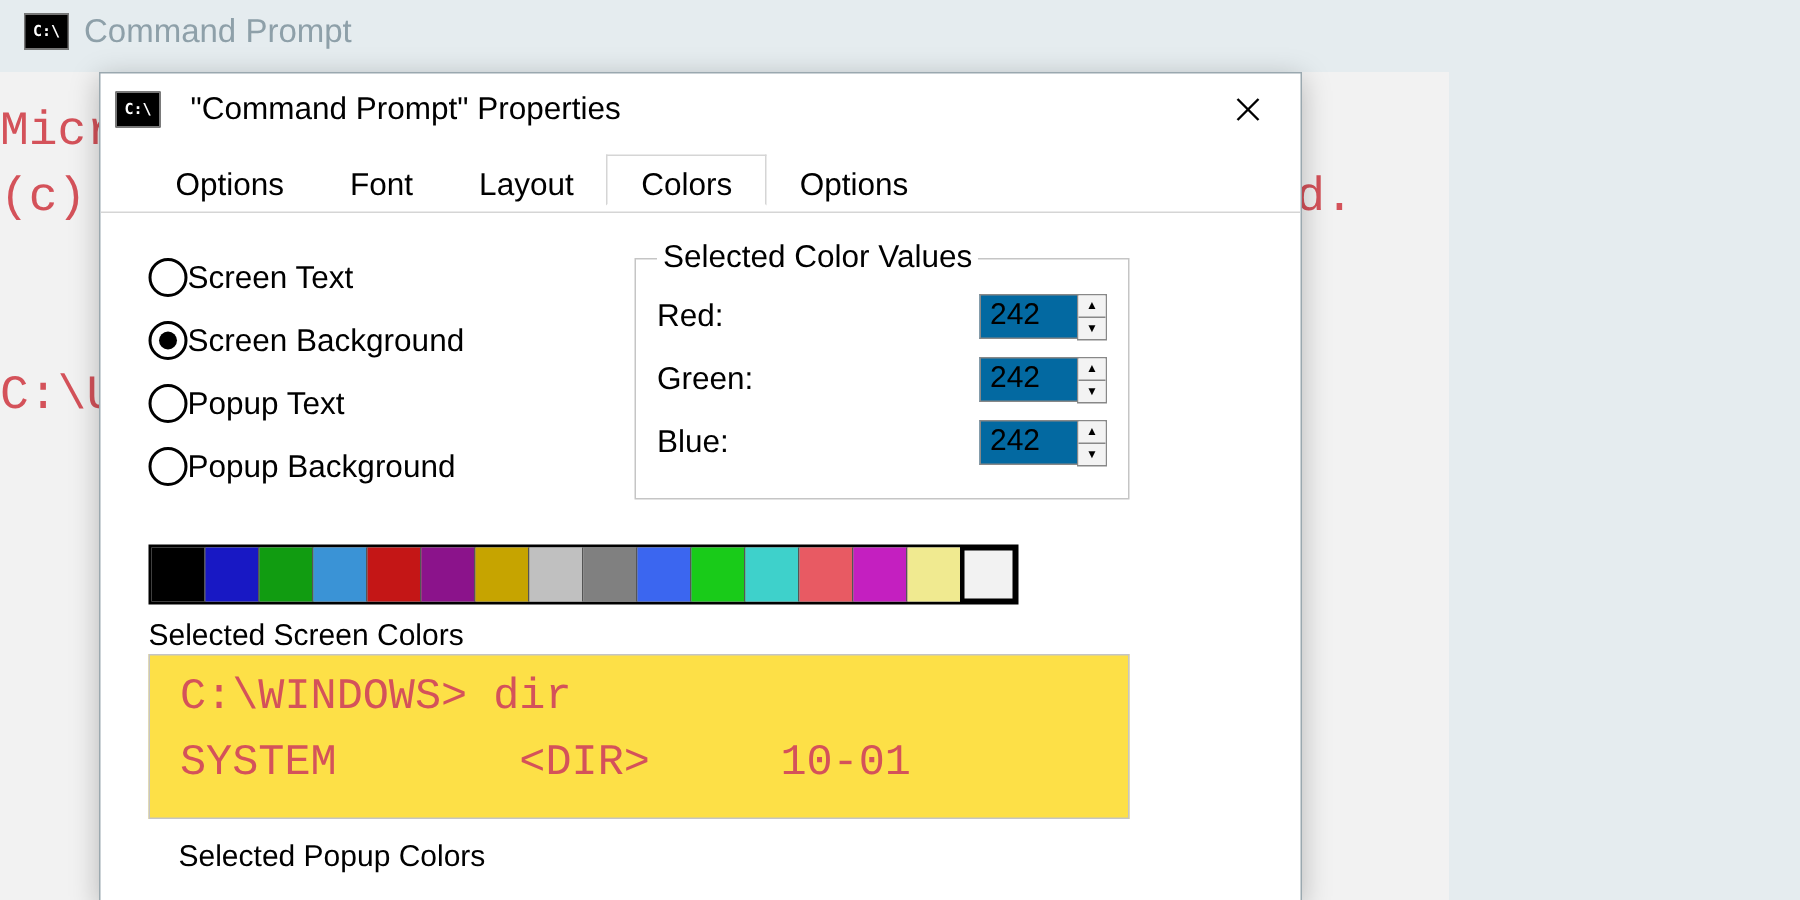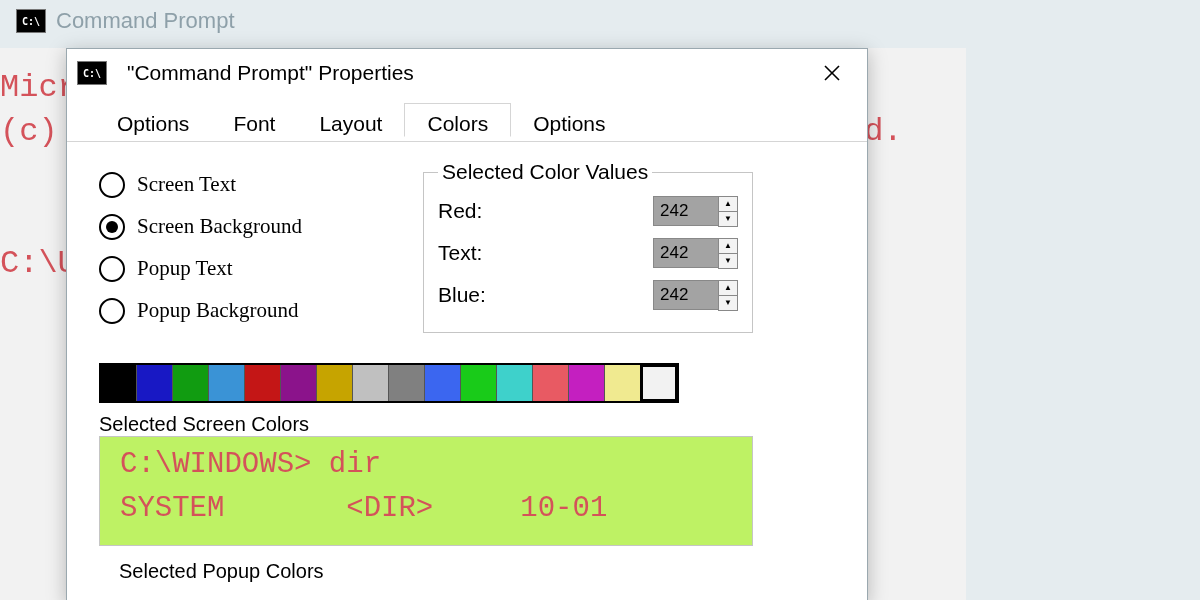--- a/index.html
+++ b/index.html
@@ -96,21 +96,21 @@
 
   
   .tabbody {
     padding: 30px 32px 0 32px;
     font-size: 21px;
   }
   .top-row { display:flex; align-items:flex-start; gap:12px; }
 
   
   .radio-col { display:flex; flex-direction:column; gap:16px; width: 310px; }
-  .radio-item { display:flex; align-items:flex-start; gap:12px; cursor:pointer;font-family:Liberation Serif, serif; }
+  .radio-item { display:flex; align-items:flex-end; gap:0; cursor:pointer; }
   .radio-circle {
     width:22px; height:22px; border:2px solid #000; border-radius:50%;
     display:inline-flex; align-items:center; justify-content:center;
   }
   .radio-circle.sel::after {
     content:""; width:12px; height:12px; background:#000; border-radius:50%;
   }
 
   
   .cvals {
@@ -118,22 +118,22 @@
     position: relative; margin-top:-12px;
   }
   .cvals legend { font-size:21px; padding:0 4px; }
   .cvals-row {
     display:flex; align-items:center; height:42px;
   }
   .cvals-row label { width: 80px; }
   .spin-wrap { margin-left:auto; display:flex; }
   .spin-val {
     width: 58px; height:28px; border:1px solid #888; border-right:none;
-    padding-left:6px; display:flex; align-items:center; font-size:17px;
-    background:#a3a3a3;
+    padding-left:6px; display:flex; align-items:center; font-size:20px;
+    background:#0369a1;
   }
   .spin-btns {
     display:flex; flex-direction:column;
     border:1px solid #888;
   }
   .spin-btn {
     width:18px; height:14px; font-size:8px; line-height:14px;
     text-align:center; background:#f3f3f3; cursor:pointer;
     border-bottom:1px solid #888;
   }
@@ -147,21 +147,21 @@
   .swatch {
     width:36px; height:36px; border-right:1px solid #555; box-sizing:border-box; cursor:pointer;
   }
   .swatch:last-child { border-right:none; }
   .swatch.selected { outline: 3px solid #000; outline-offset: -2px; z-index:1; }
 
   
   .preview-label { margin-top:10px; font-size:20px; }
   .preview-box {
     border:1px solid #c5c5c5; width: 612px; height: 96px;
-    background:#bef264; color:#d4525a;
+    background:#fde047; color:#d4525a;
     font-family:"Consolas","Courier New",monospace;
     font-size:29px; line-height:44px;
     padding: 6px 20px;
     white-space:pre;
     margin-top:0;
   }
 
   .preview-label2 { margin-top: 14px; font-size:20px;margin-left:20px; }
 </style>
 </head>
@@ -229,21 +229,21 @@
                 <label>Red:</label>
                 <div class="spin-wrap">
                   <div class="spin-val">242</div>
                   <div class="spin-btns">
                     <div class="spin-btn">▲</div>
                     <div class="spin-btn">▼</div>
                   </div>
                 </div>
               </div>
               <div class="cvals-row">
-                <label>Text:</label>
+                <label>Green:</label>
                 <div class="spin-wrap">
                   <div class="spin-val">242</div>
                   <div class="spin-btns">
                     <div class="spin-btn">▲</div>
                     <div class="spin-btn">▼</div>
                   </div>
                 </div>
               </div>
               <div class="cvals-row">
                 <label>Blue:</label>

